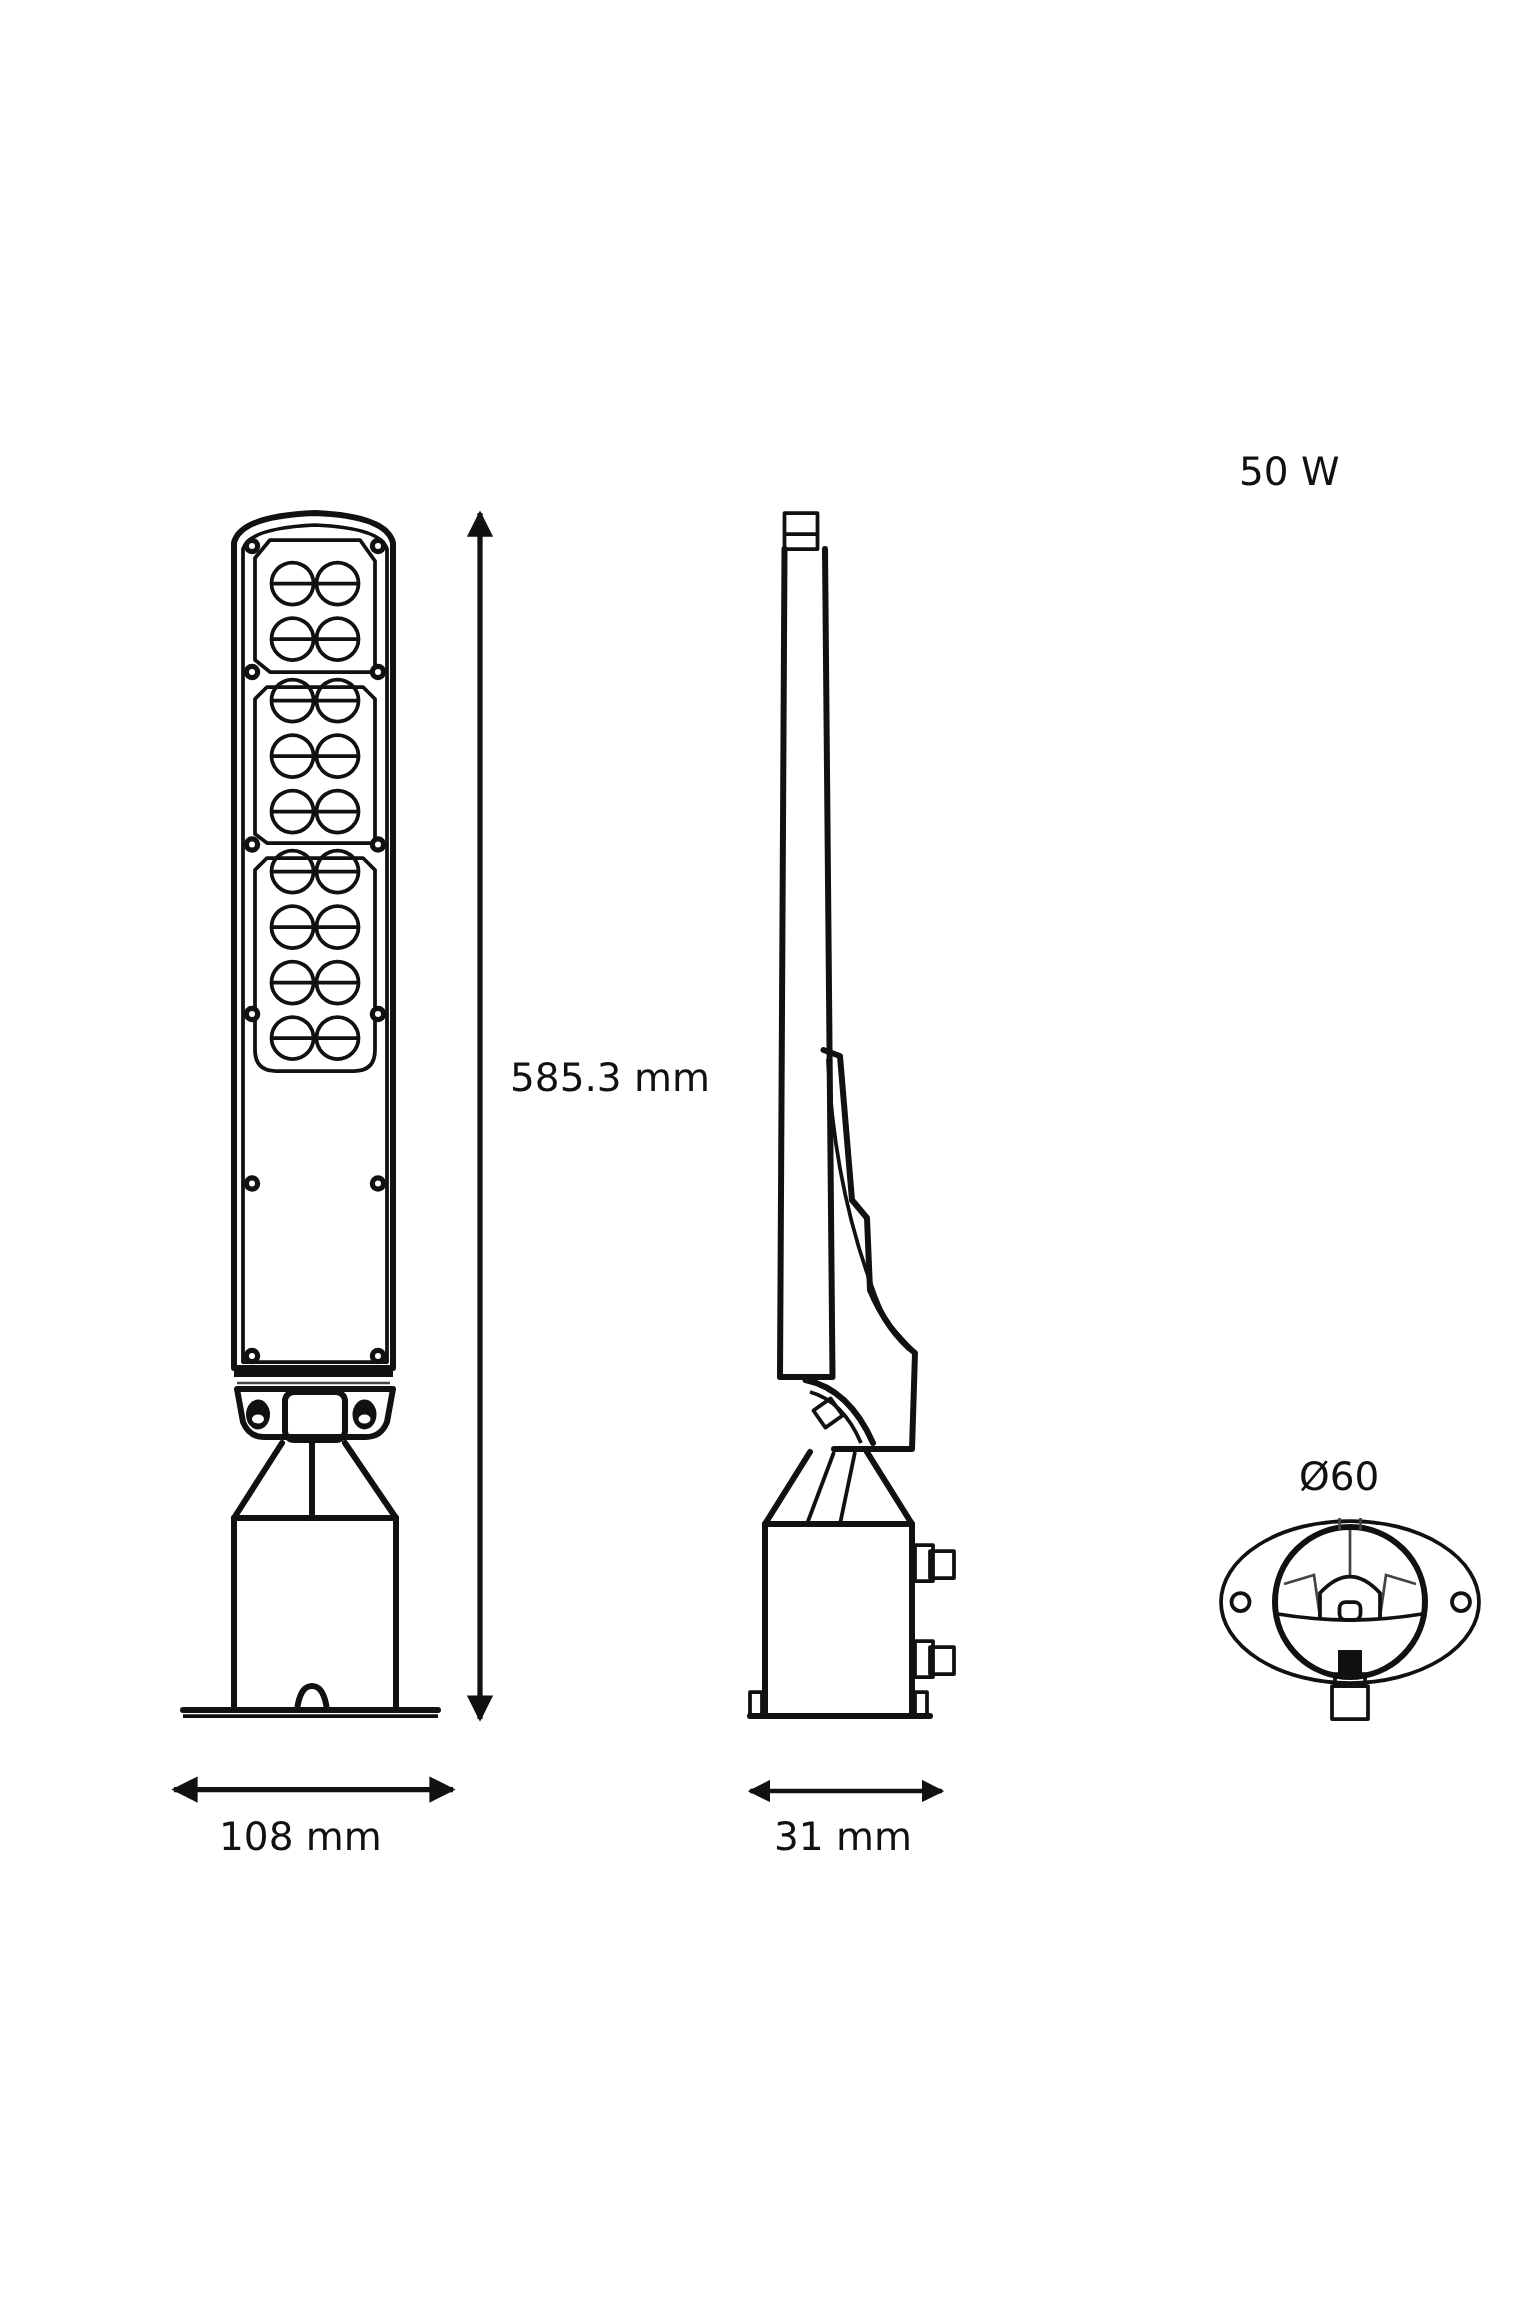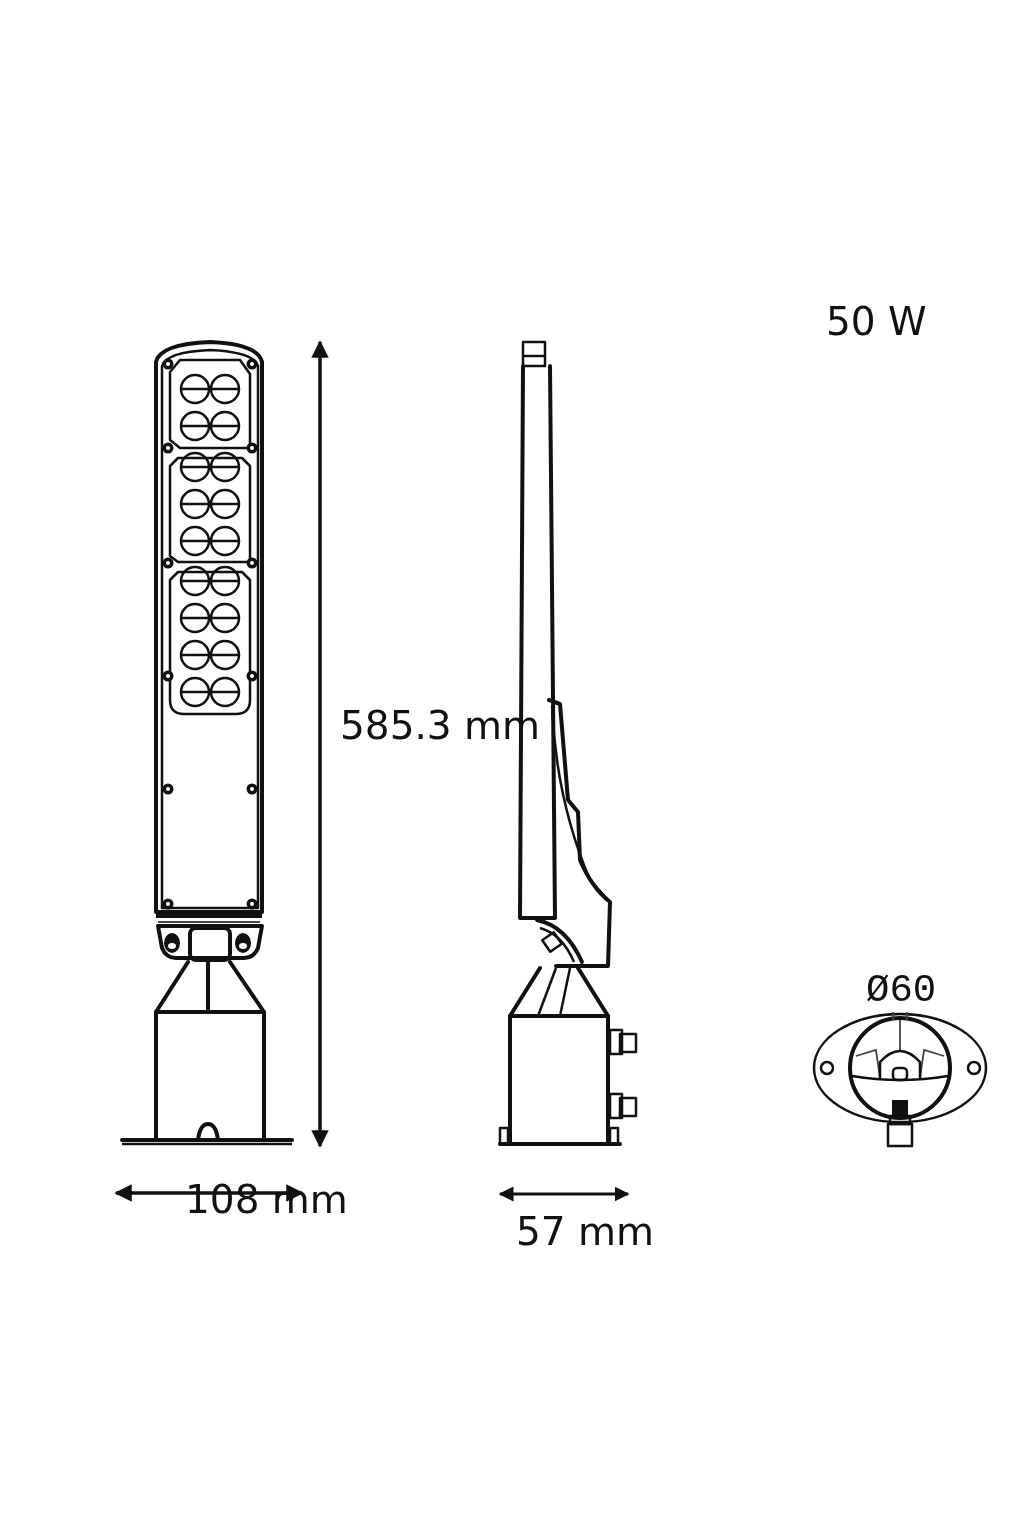--- a/index.html
+++ b/index.html
@@ -10,21 +10,21 @@
     body {
       width: 1024px;
       height: 1536px;
       position: relative;
       overflow: hidden;
       font-family: "DejaVu Sans", "Liberation Sans", sans-serif;
       color: #111111;
     }
     .label {
       position: absolute;
-      font-size: 39px;
+      font-size: 26px;
       line-height: 1;
       white-space: nowrap;
       color: #111111;
     }
     #drawing {
       position: absolute;
       left: 0;
       top: 0;
       width: 1024px;
       height: 1536px;
@@ -155,15 +155,15 @@
     <path class="thin" d="M852,1076 Q900,1084 948,1076"></path>
     <rect x="893" y="1068" width="14" height="12" rx="4" class="thin"></rect>
     <rect x="892" y="1100" width="16" height="16" fill="#111"></rect>
     <rect x="890" y="1116" width="20" height="8" class="thin" fill="#fff"></rect>
     <rect x="888" y="1124" width="24" height="22" class="thin" fill="#fff"></rect>
   </g>
 </svg>
 
 <div class="label" style="left:826px; top:302px;">50 W</div>
 <div class="label" style="left:340px; top:706px;">585.3 mm</div>
-<div class="label" style="left:146px; top:1180px;margin-left:39px;">108 mm</div>
-<div class="label" style="left:516px; top:1212px;">57 mm</div>
-<div class="label" style="left:866px; top:972px;font-family:Liberation Mono, monospace;">Ø60</div>
+<div class="label" style="left:146px; top:1212px;">108 mm</div>
+<div class="label" style="left:516px; top:1212px;">31 mm</div>
+<div class="label" style="left:866px; top:972px;">Ø60</div>
 
 </body></html>

